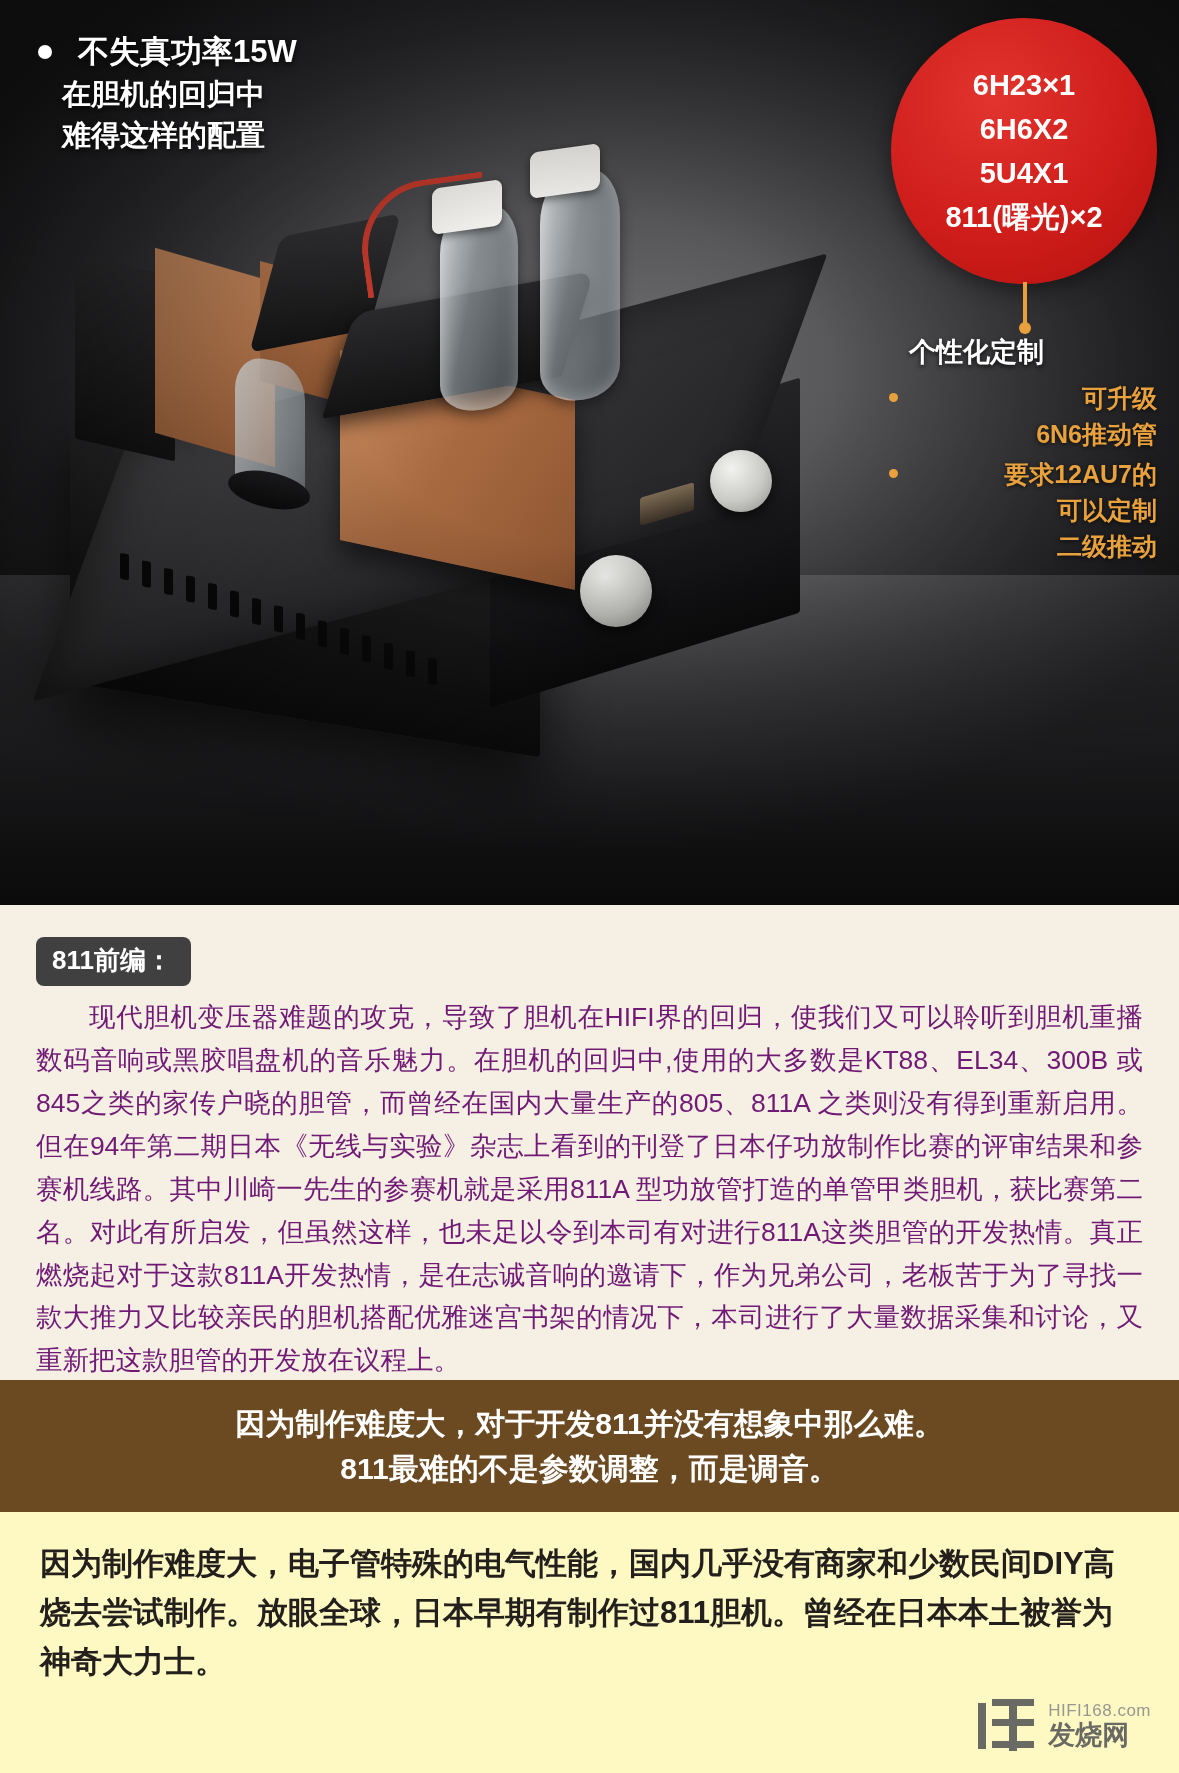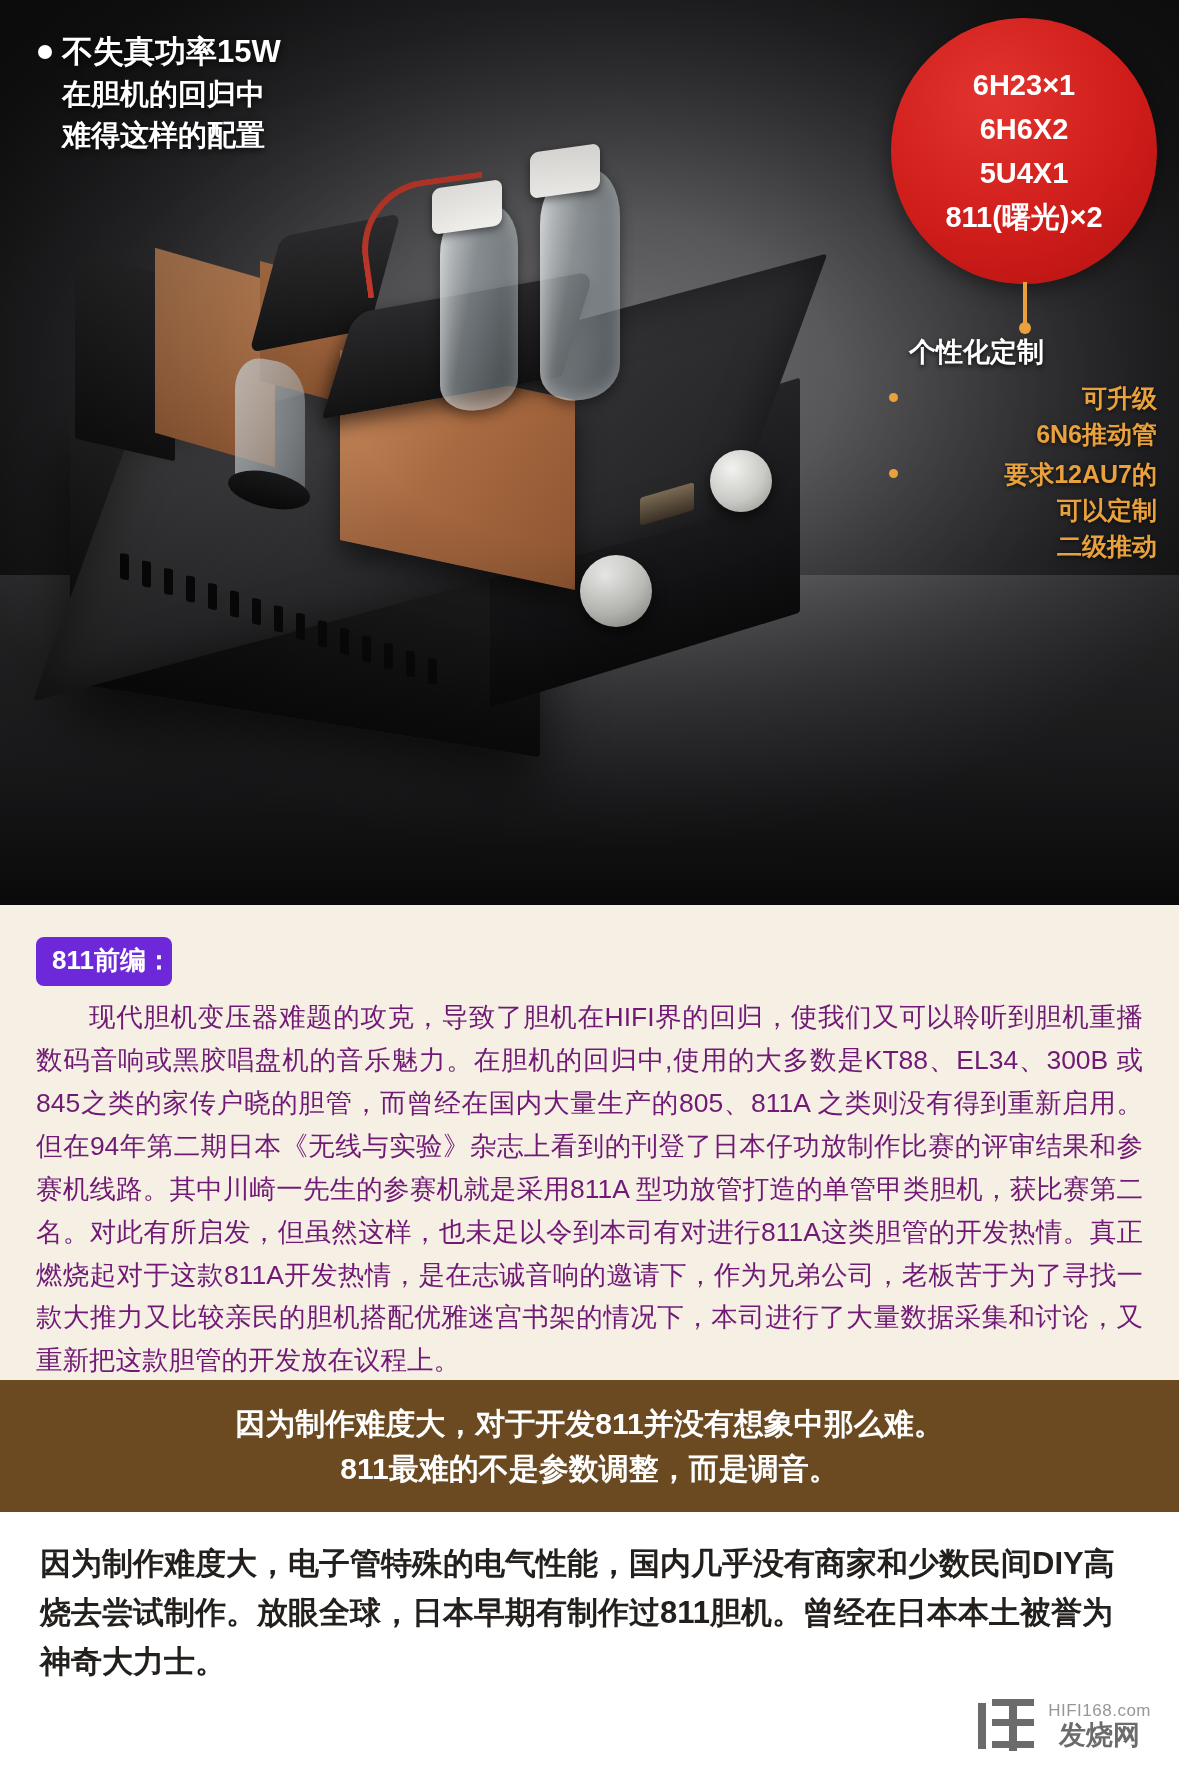--- a/index.html
+++ b/index.html
@@ -143,21 +143,21 @@
   }
 
   
   .hero-headline {
     position: absolute; left: 38px; top: 30px; width: 520px;
     color: #ffffff;
     font-weight: bold;
     line-height: 1.42;
     text-shadow: 0 2px 6px rgba(0,0,0,0.85);
   }
-  .hero-headline .l1 { font-size: 31px; display: flex; align-items: center; gap: 10px; }
+  .hero-headline .l1 { font-size: 31px; display: flex; align-items: center; gap: 26px; }
   .hero-headline .dot {
     width: 14px; height: 14px; background: #fff; border-radius: 50%; display: inline-block; flex: none;
   }
   .hero-headline .l2, .hero-headline .l3 { font-size: 29px; padding-left: 24px; }
 
   
   .red-badge {
     position: absolute; right: 22px; top: 18px; width: 266px; height: 266px;
     background: radial-gradient(circle at 38% 30%, #e2342f 0%, #cf1d1a 55%, #b2110f 100%);
     border-radius: 50%;
@@ -193,23 +193,23 @@
   }
 
   
   .article {
     position: absolute; left: 0; top: 905px; width: 1179px; height: 475px;
     background: #f6efe4;
     padding: 32px 36px 0 36px;
   }
   .tag {
     display: inline-block;
-    background: #6d28d9; color: #ffffff;
+    background: #404040; color: #ffffff;
     font-size: 26px; font-weight: bold;
-    padding: 6px 0 8px 16px;
+    padding: 6px 19px 8px 16px;
     border-radius: 8px;
     margin-bottom: 10px;
   }
   .article p {
     color: #701a75;
     font-size: 26.5px;
     line-height: 1.62;
     text-align: justify;
     text-indent: 2em;
   }
@@ -221,42 +221,42 @@
     display: flex; flex-direction: column; align-items: center; justify-content: center;
     gap: 8px;
   }
   .highlight div {
     color: #ffffff; font-weight: bold; font-size: 30px; line-height: 1.25;
   }
 
   
   .closing {
     position: absolute; left: 0; top: 1512px; width: 1179px; height: 261px;
-    background: #ffffff;
+    background: #fef9c3;
     padding: 28px 40px 0 40px;
   }
   .closing p {
     color: #231f1c; font-size: 31px; font-weight: bold; line-height: 1.58;
   }
 
   
   .watermark {
     position: absolute; right: 28px; bottom: 18px;
     display: flex; align-items: center; gap: 10px; opacity: 0.9;
   }
   .wm-mark {
     width: 62px; height: 58px; position: relative;
   }
   .wm-mark .bar { position: absolute; background: #5b5b5b; }
   .wm-mark .b1 { left: 2px;  top: 6px;  width: 8px;  height: 46px; }
   .wm-mark .b2 { left: 16px; top: 2px;  width: 42px; height: 7px; }
   .wm-mark .b3 { left: 16px; top: 22px; width: 42px; height: 7px; }
   .wm-mark .b4 { left: 16px; top: 44px; width: 42px; height: 7px; }
   .wm-mark .b5 { left: 33px; top: 2px;  width: 8px;  height: 52px; }
-  .wm-text { line-height: 1.15; text-align: center; }
+  .wm-text { line-height: 1.15; }
   .wm-top { color: #8c8c8c; font-size: 17px; letter-spacing: 0.5px; }
   .wm-bot { color: #5b5b5b; font-size: 27px; font-weight: bold; }
 </style>
 </head>
 <body>
 
 <div class="page">
 
   <div class="hero">
     <div class="hero-floor"></div>

